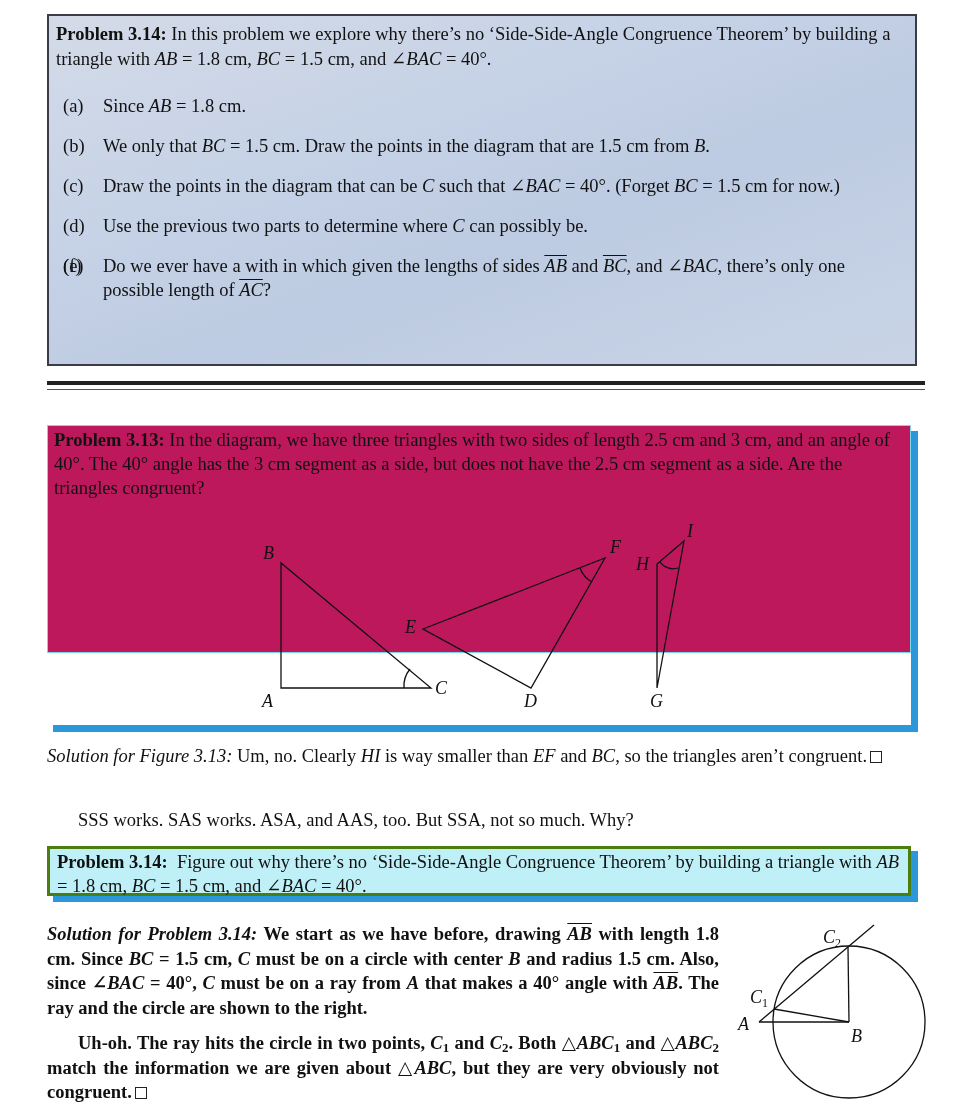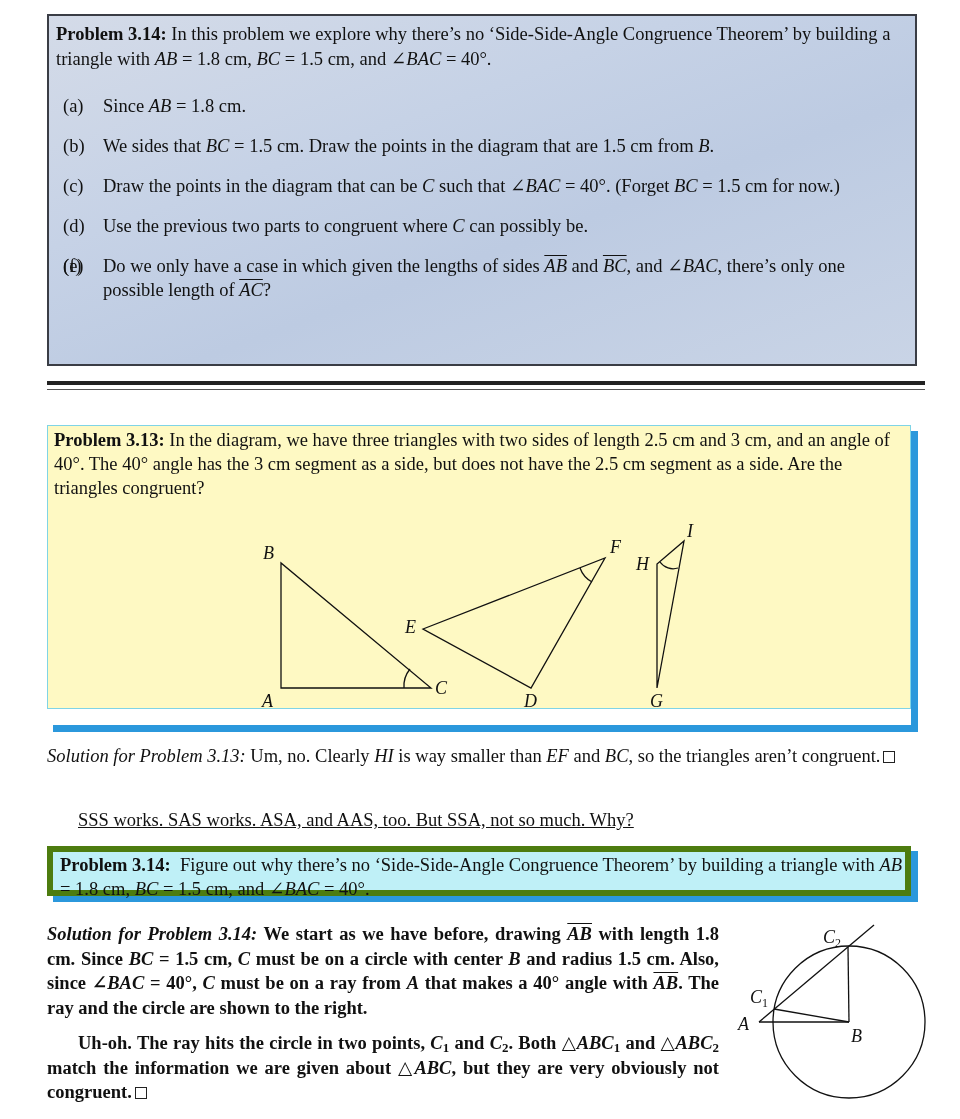--- a/index.html
+++ b/index.html
@@ -15,32 +15,32 @@
     background:linear-gradient(160deg,#d4dbe8 0%,#c6d2e6 35%,#bdcbe2 60%,#c9d4e6 100%);
     border:2px solid #3a3d45; box-sizing:border-box;
   }
   .box1 .stmt { position:absolute; left:7px; top:6px; width:852px; font-size:18.5px; line-height:25px; }
   .box1 .parts { position:absolute; left:14px; top:78px; width:846px; }
   .part { position:relative; padding-left:40px; font-size:18.5px; line-height:24px; margin-bottom:16px; }
   .part .lbl { position:absolute; left:0; top:0; }
   .rule-thick { position:absolute; left:47px; top:381px; width:878px; height:4px; background:#222; }
   .rule-thin { position:absolute; left:47px; top:389px; width:878px; height:1px; background:#555; }
   .box2 {
-    position:absolute; left:47px; top:425px; width:864px; height:284px;
-    background:#fef9c3; border:1px solid #7fd4e6; box-sizing:border-box;
+    position:absolute; left:47px; top:425px; width:864px; height:228px;
+    background:#be185d; border:1px solid #7fd4e6; box-sizing:border-box;
   }
   .box2-shadow-r { position:absolute; left:911px; top:431px; width:7px; height:301px; background:#2b98dc; }
   .box2-shadow-b { position:absolute; left:53px; top:725px; width:865px; height:7px; background:#2b98dc; }
   .box2 .stmt { position:absolute; left:6px; top:2px; width:852px; font-size:18.5px; line-height:24px; }
   .tri-svg { position:absolute; left:0; top:0; }
   .sol313 { position:absolute; left:47px; top:744px; width:880px; font-size:18.5px; line-height:24px; }
-  .sss { position:absolute; left:78px; top:808px; font-size:18.5px; line-height:24px;text-decoration:underline; }
+  .sss { position:absolute; left:78px; top:808px; font-size:18.5px; line-height:24px; }
   .box3 {
     position:absolute; left:47px; top:846px; width:864px; height:50px;
-    background:#bff0f7; border:6px solid #4d7c0f; box-sizing:border-box;
+    background:#bff0f7; border:3px solid #4d7c0f; box-sizing:border-box;
   }
   .box3-shadow-r { position:absolute; left:911px; top:851px; width:7px; height:51px; background:#2b98dc; }
   .box3-shadow-b { position:absolute; left:53px; top:896px; width:865px; height:6px; background:#2b98dc; }
   .box3 .stmt { position:absolute; left:7px; top:1px; width:852px; font-size:18.5px; line-height:24px; }
   .sol314 { position:absolute; left:47px; top:922px; width:672px; font-size:18.5px; line-height:24.5px; text-align:justify;font-weight:bold; }
   .sol314 p { margin:0; }
   .sol314 p.second { margin-top:11px; text-indent:31px; }
   .qed { display:inline-block; width:10px; height:10px; border:1px solid #222; vertical-align:-1px; margin-left:3px; }
   .diag-svg { position:absolute; left:0; top:0; }
   sub { font-size:70%; vertical-align:-3px; line-height:0; }
@@ -53,36 +53,36 @@
     <span class="b">Problem 3.14:</span>
     <span>In this problem we explore why there’s no ‘Side-Side-Angle Congruence Theorem’ by building a triangle with </span><span class="i">AB</span><span> = 1.8 cm, </span><span class="i">BC</span><span> = 1.5 cm, and </span><span class="i">∠BAC</span><span> = 40°.</span>
   </div>
   <div class="parts">
     <div class="part">
       <span class="lbl">(a)</span>
       <span>Since </span><span class="i">AB</span><span> = 1.8 cm.</span>
     </div>
     <div class="part">
       <span class="lbl">(b)</span>
-      <span>We sides that </span><span class="i">BC</span><span> = 1.5 cm. Draw the points in the diagram that are 1.5 cm from </span><span class="i">B</span><span>.</span>
+      <span>We only that </span><span class="i">BC</span><span> = 1.5 cm. Draw the points in the diagram that are 1.5 cm from </span><span class="i">B</span><span>.</span>
     </div>
     <div class="part">
       <span class="lbl">(c)</span>
       <span>Draw the points in the diagram that can be </span><span class="i">C</span><span> such that </span><span class="i">∠BAC</span><span> = 40°. (Forget </span><span class="i">BC</span><span> = 1.5 cm for now.)</span>
     </div>
     <div class="part">
       <span class="lbl">(d)</span>
-      <span>Use the previous two parts to congruent where </span><span class="i">C</span><span> can possibly be.</span>
+      <span>Use the previous two parts to determine where </span><span class="i">C</span><span> can possibly be.</span>
     </div>
     <div class="part">
       <span class="lbl">(e)</span>
     </div>
     <div class="part">
       <span class="lbl">(f)</span>
-      <span>Do we only have a case in which given the lengths of sides </span><span class="i ov">AB</span><span> and </span><span class="i ov">BC</span><span>, and </span><span class="i">∠BAC</span><span>, there’s only one possible length of </span><span class="i ov">AC</span><span>?</span>
+      <span>Do we ever have a with in which given the lengths of sides </span><span class="i ov">AB</span><span> and </span><span class="i ov">BC</span><span>, and </span><span class="i">∠BAC</span><span>, there’s only one possible length of </span><span class="i ov">AC</span><span>?</span>
     </div>
   </div>
 </div>
 
 <div class="rule-thick"></div>
 <div class="rule-thin"></div>
 
 <div class="box2-shadow-r"></div>
 <div class="box2-shadow-b"></div>
 <div class="box2">
@@ -110,21 +110,21 @@
       <text x="609" y="552">F</text>
       <text x="523" y="706">D</text>
       <text x="635" y="569">H</text>
       <text x="686" y="536">I</text>
       <text x="649" y="706">G</text>
     </g>
   </svg>
 </div>
 
 <div class="sol313">
-  <span class="i">Solution for Problem 3.13:</span><span> Um, no. Clearly </span><span class="i">HI</span><span> is way smaller than </span><span class="i">EF</span><span> and </span><span class="i">BC</span><span>, so the triangles aren’t congruent.</span><span class="qed"></span>
+  <span class="i">Solution for Figure 3.13:</span><span> Um, no. Clearly </span><span class="i">HI</span><span> is way smaller than </span><span class="i">EF</span><span> and </span><span class="i">BC</span><span>, so the triangles aren’t congruent.</span><span class="qed"></span>
 </div>
 
 <div class="sss">SSS works. SAS works. ASA, and AAS, too. But SSA, not so much. Why?</div>
 
 <div class="box3-shadow-r"></div>
 <div class="box3-shadow-b"></div>
 <div class="box3">
   <div class="stmt">
     <span class="b">Problem 3.14:</span><span style="white-space:pre">  Figure out why there’s no ‘Side-Side-Angle Congruence Theorem’ by building a triangle with </span><span class="i">AB</span><span> = 1.8 cm, </span><span class="i">BC</span><span> = 1.5 cm, and </span><span class="i">∠BAC</span><span> = 40°.</span>
   </div>

